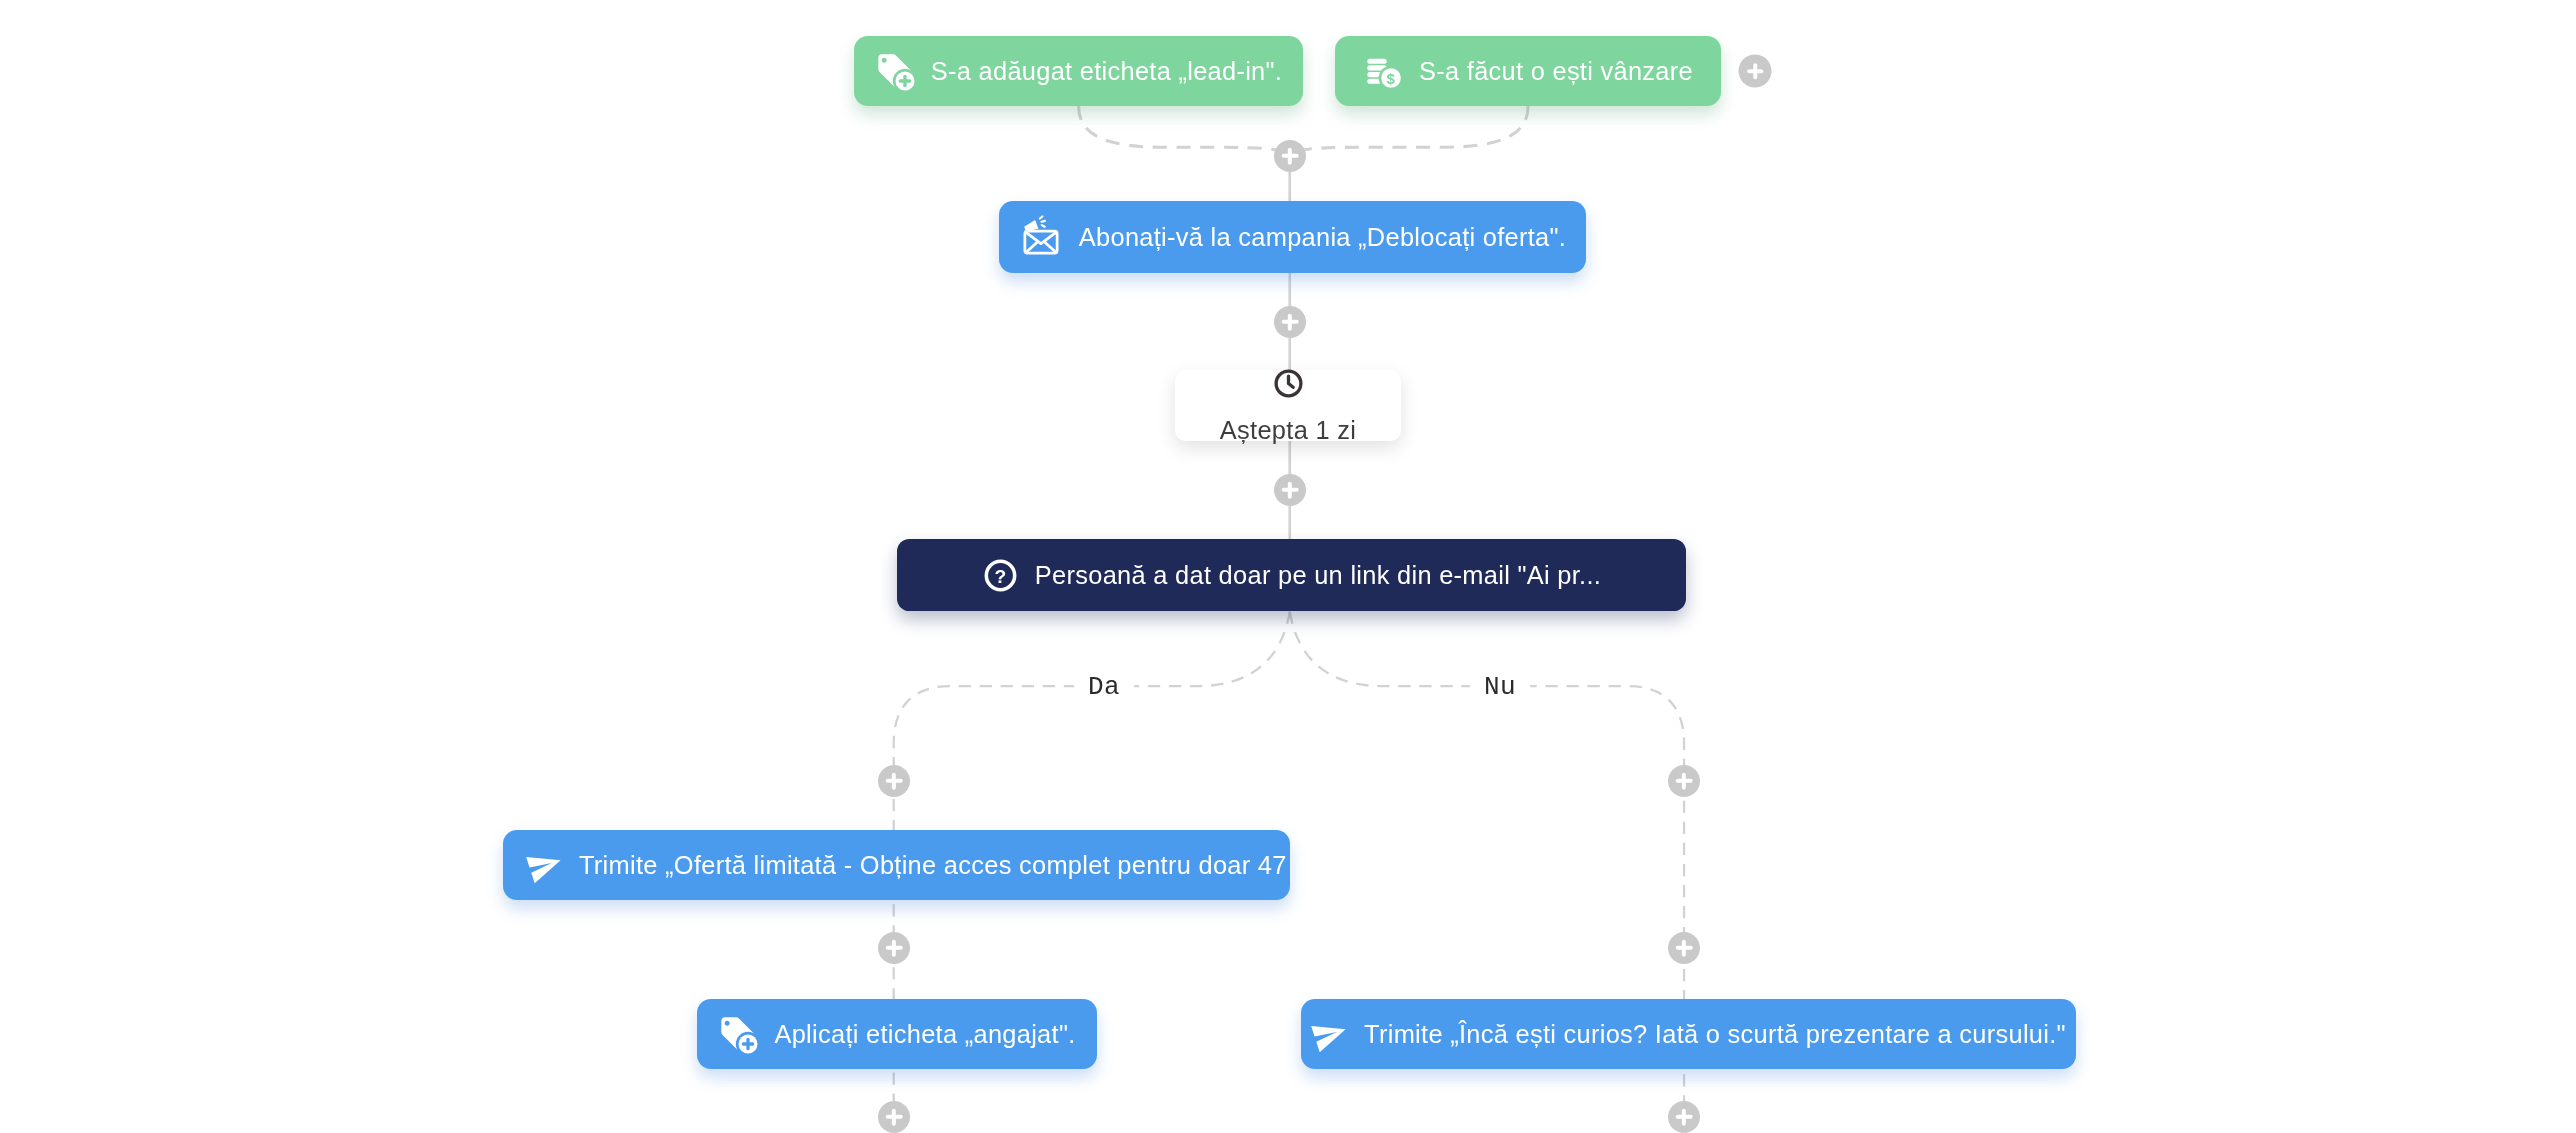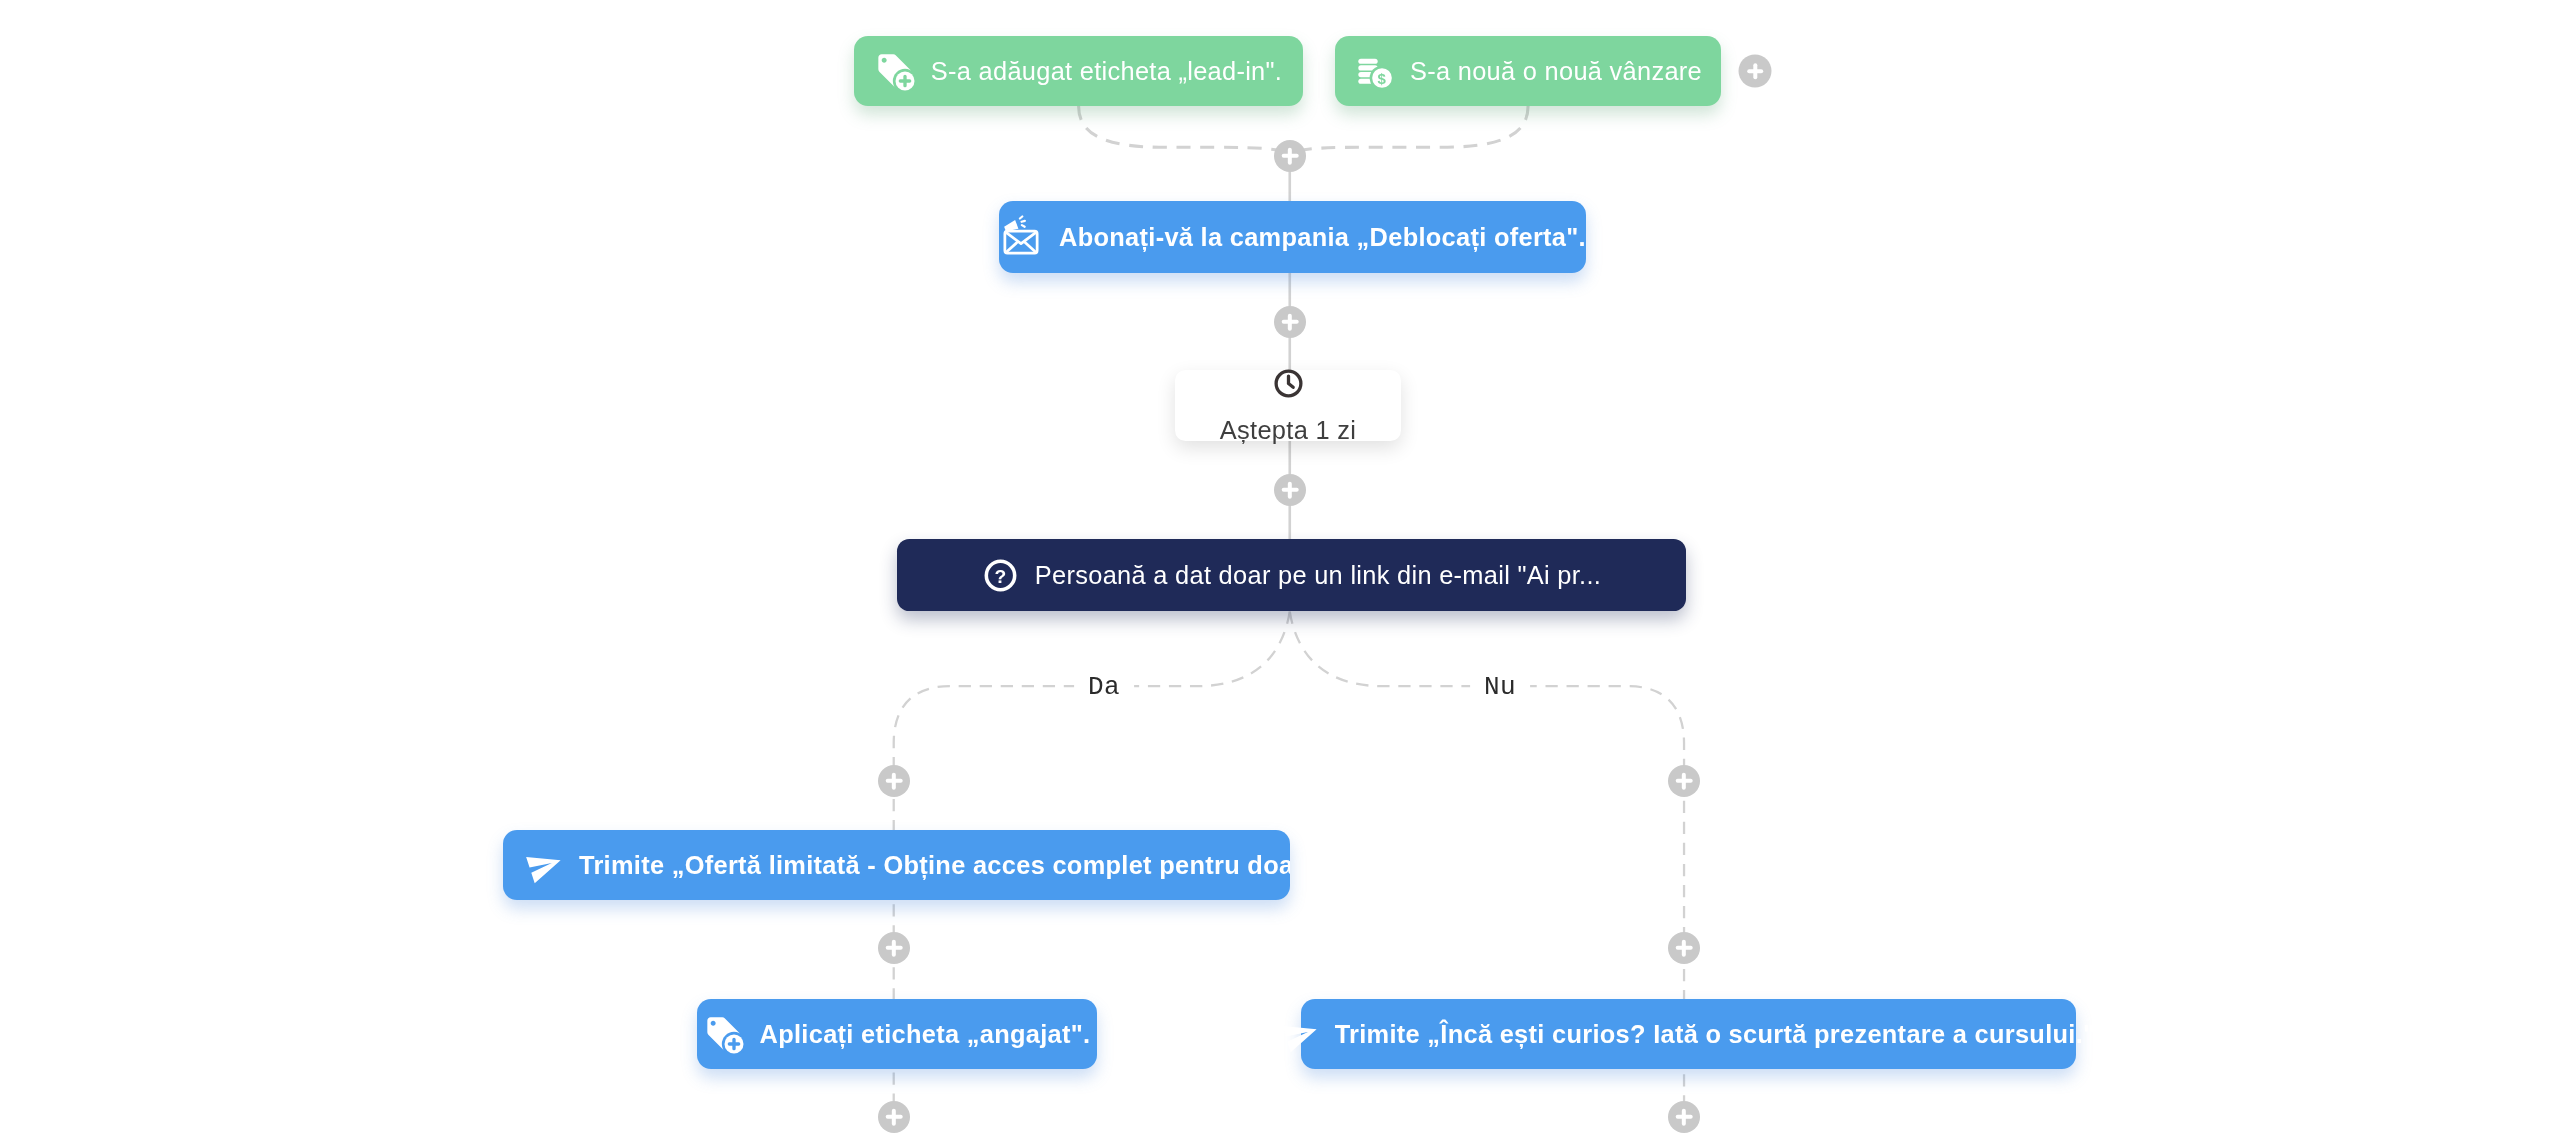--- a/index.html
+++ b/index.html
@@ -9,21 +9,21 @@
   }
   #canvas{position:absolute;inset:0;}
   svg.connectors{position:absolute;left:0;top:0;}
   .node{
     position:absolute;display:flex;align-items:center;justify-content:center;gap:16px;
     height:70px;border-radius:14px;color:#fff;font-size:25.4px;font-weight:500;letter-spacing:0.3px;
     box-sizing:border-box;cursor:pointer;
   }
   .node .lbl{white-space:nowrap;}
   .green{background:var(--trigger-green);box-shadow:0 8.8px 16px rgba(90,160,115,.28);}
-  .blue{background:var(--action-blue);box-shadow:0 8.8px 16px rgba(74,135,220,.28);font-weight:bold;}
+  .blue{background:var(--action-blue);box-shadow:0 8.8px 16px rgba(74,135,220,.28);}
   .navy{background:var(--condition-navy);height:72px;border-radius:12.3px;box-shadow:0 8.8px 17.5px rgba(31,42,88,.30);}
   .white-card{
     background:#fff;color:var(--card-text);border-radius:10.5px;
     box-shadow:0 7px 19px rgba(0,0,0,.12);font-weight:400;flex-direction:column;
   }
   .clip{justify-content:flex-start;padding-left:23px;overflow:hidden;}
   .plus-node{
     position:absolute;width:32px;height:32px;border-radius:50%;background:var(--plus-grey);
     transform:translate(-50%,-50%);cursor:pointer;
   }
@@ -78,21 +78,21 @@
       <svg width="40" height="40" viewBox="0 0 24 24" style="font-size:29px">
         <rect x="2.6" y="4.6" width="11.6" height="3.1" rx="1.55" fill="#fff"></rect>
         <rect x="2.6" y="8.6" width="11.6" height="3.1" rx="1.55" fill="#fff"></rect>
         <rect x="2.6" y="12.6" width="11.6" height="3.1" rx="1.55" fill="#fff"></rect>
         <rect x="2.6" y="16.6" width="11.6" height="3.1" rx="1.55" fill="#fff"></rect>
         <circle class="badge-gap" cx="16.8" cy="16.2" r="7.4"></circle>
         <circle cx="16.8" cy="16.2" r="5.9" fill="#fff"></circle>
         <text class="badge-text" x="16.8" y="16.6" font-size="9" text-anchor="middle" dominant-baseline="central">$</text>
       </svg>
     </span>
-    <span class="lbl">S-a nouă o nouă vânzare</span>
+    <span class="lbl">S-a făcut o ești vânzare</span>
   </div>
 
   <div class="plus-node big" style="left:1755px;top:71px;">
     <span class="plus-icon">
         <i class="h"></i>
         <i class="v"></i>
       </span>
   </div>
 
   <div class="node blue" style="left:999px;top:201px;width:587px;height:72px;">

